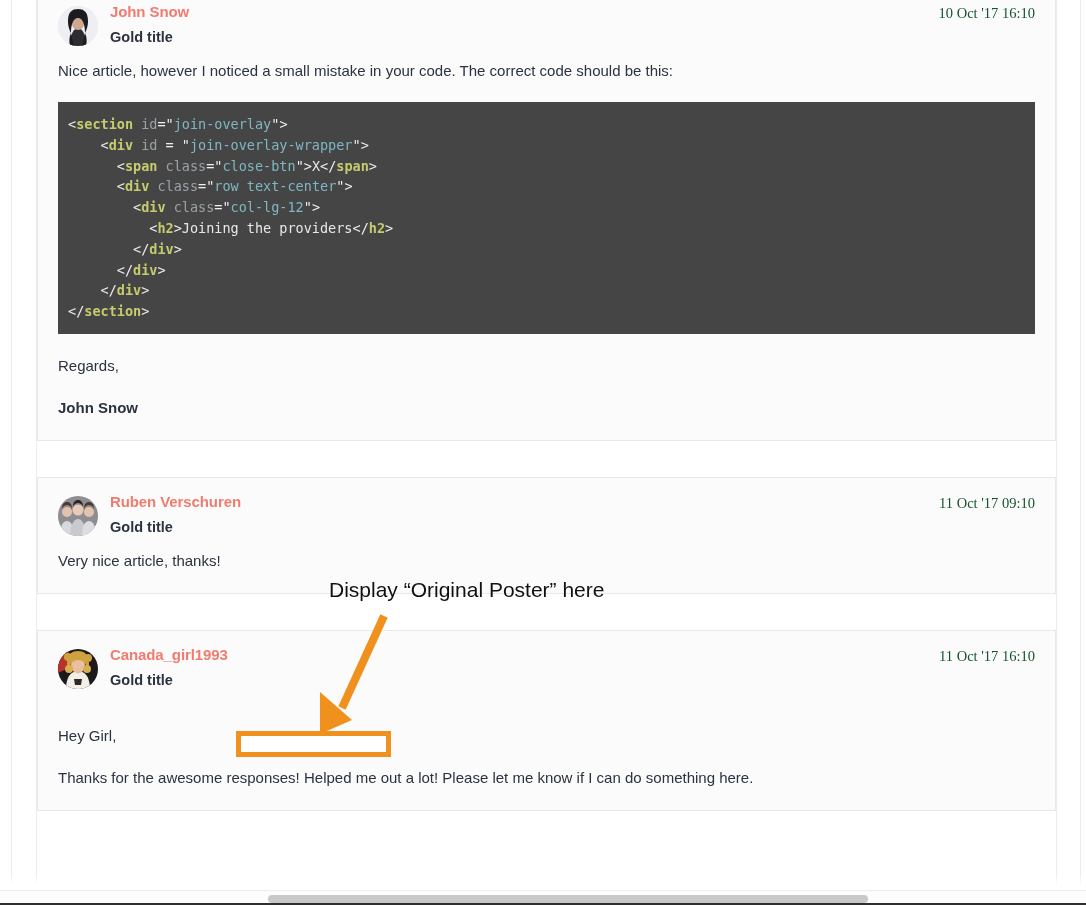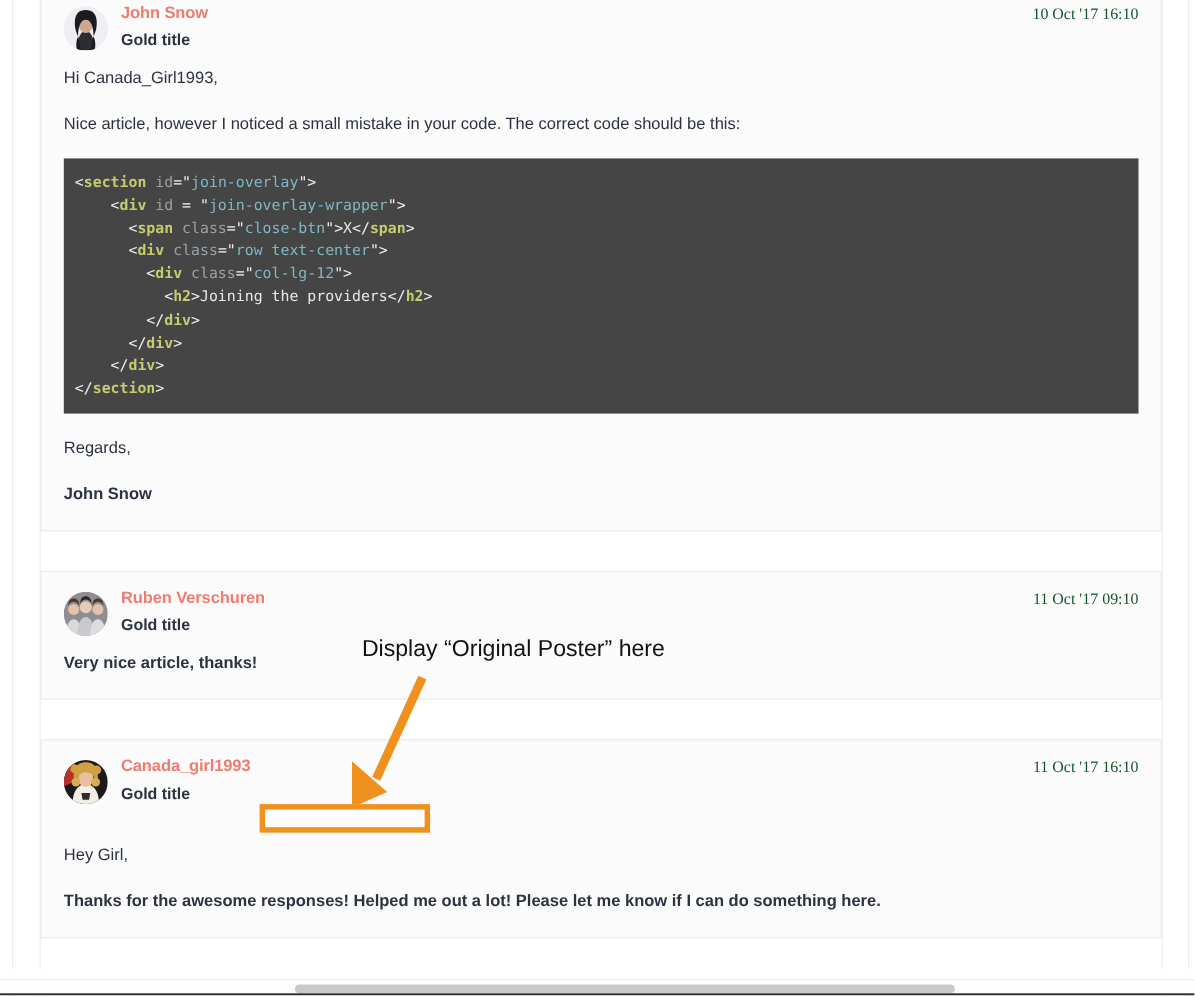--- a/index.html
+++ b/index.html
@@ -107,21 +107,21 @@
     white-space: nowrap;
   }
 
   .body {
     margin-top: 2px;
     color: #2b3240;
     font-size: 15px;
     line-height: 21px;
   }
   .body p { margin: 0 0 21px 0; }
-  .body p:last-child { margin-bottom: 0; font-weight: bold; }
+  .body p:last-child { margin-bottom: 0; }
   .body p.sig { font-weight: bold; }
 
   
   pre.code {
     background: #454545;
     margin: 0 0 21px 0;
     padding: 12px 10px 12px 10px;
     font-family: "DejaVu Sans Mono", monospace;
     font-size: 13.5px;
     line-height: 20.8px;
@@ -231,21 +231,20 @@
             <path d="M13 27 C11 31 11 36 12 40 L16 40 C14 34 14 30 13 27 Z" fill="#1c1c20"></path>
           </svg>
         </div>
         <div class="identity">
           <div class="author">John Snow</div>
           <div class="user-title">Gold title</div>
         </div>
         <div class="timestamp">10 Oct '17 16:10</div>
       </div>
       <div class="body">
-        <p>Hi Canada_Girl1993,</p>
         <p>Nice article, however I noticed a small mistake in your code. The correct code should be this:</p>
         <pre class="code"><span class="p">&lt;</span><span class="t">section</span><span class="a"> id</span><span class="p">="</span><span class="v">join-overlay</span><span class="p">"&gt;</span>
 <span class="p">    &lt;</span><span class="t">div</span><span class="a"> id </span><span class="p">= "</span><span class="v">join-overlay-wrapper</span><span class="p">"&gt;</span>
 <span class="p">      &lt;</span><span class="t">span</span><span class="a"> class</span><span class="p">="</span><span class="v">close-btn</span><span class="p">"&gt;</span><span class="x">X</span><span class="p">&lt;/</span><span class="t">span</span><span class="p">&gt;</span>
 <span class="p">      &lt;</span><span class="t">div</span><span class="a"> class</span><span class="p">="</span><span class="v">row text-center</span><span class="p">"&gt;</span>
 <span class="p">        &lt;</span><span class="t">div</span><span class="a"> class</span><span class="p">="</span><span class="v">col-lg-12</span><span class="p">"&gt;</span>
 <span class="p">          &lt;</span><span class="t">h2</span><span class="p">&gt;</span><span class="x">Joining the providers</span><span class="p">&lt;/</span><span class="t">h2</span><span class="p">&gt;</span>
 <span class="p">        &lt;/</span><span class="t">div</span><span class="p">&gt;</span>
 <span class="p">      &lt;/</span><span class="t">div</span><span class="p">&gt;</span>
 <span class="p">    &lt;/</span><span class="t">div</span><span class="p">&gt;</span>

